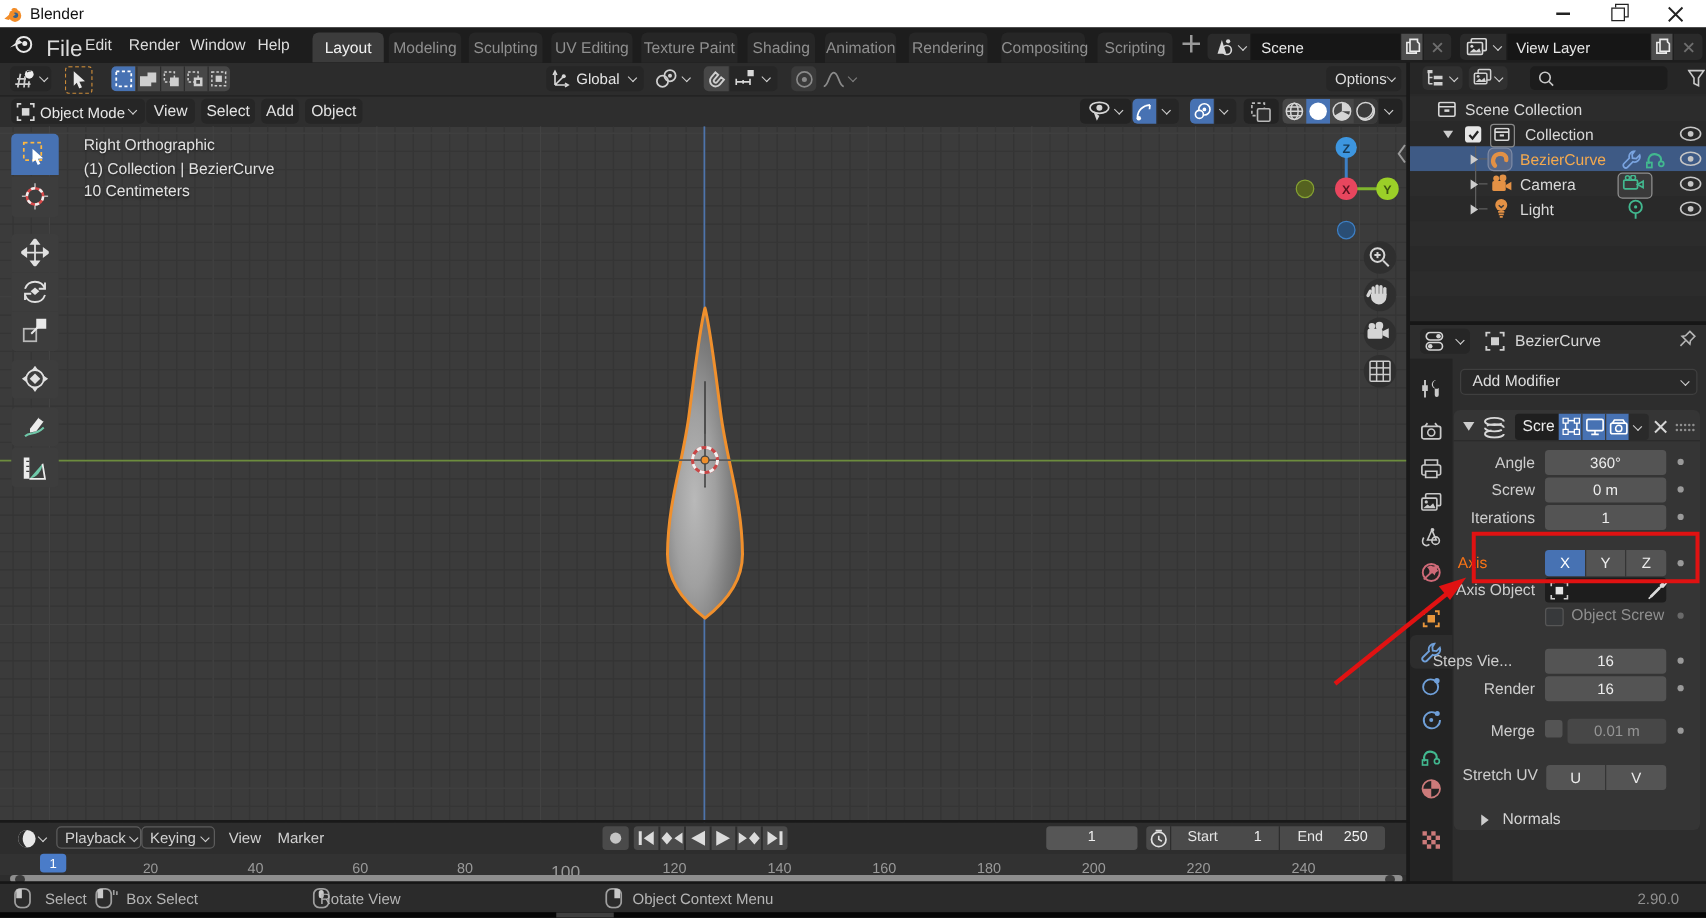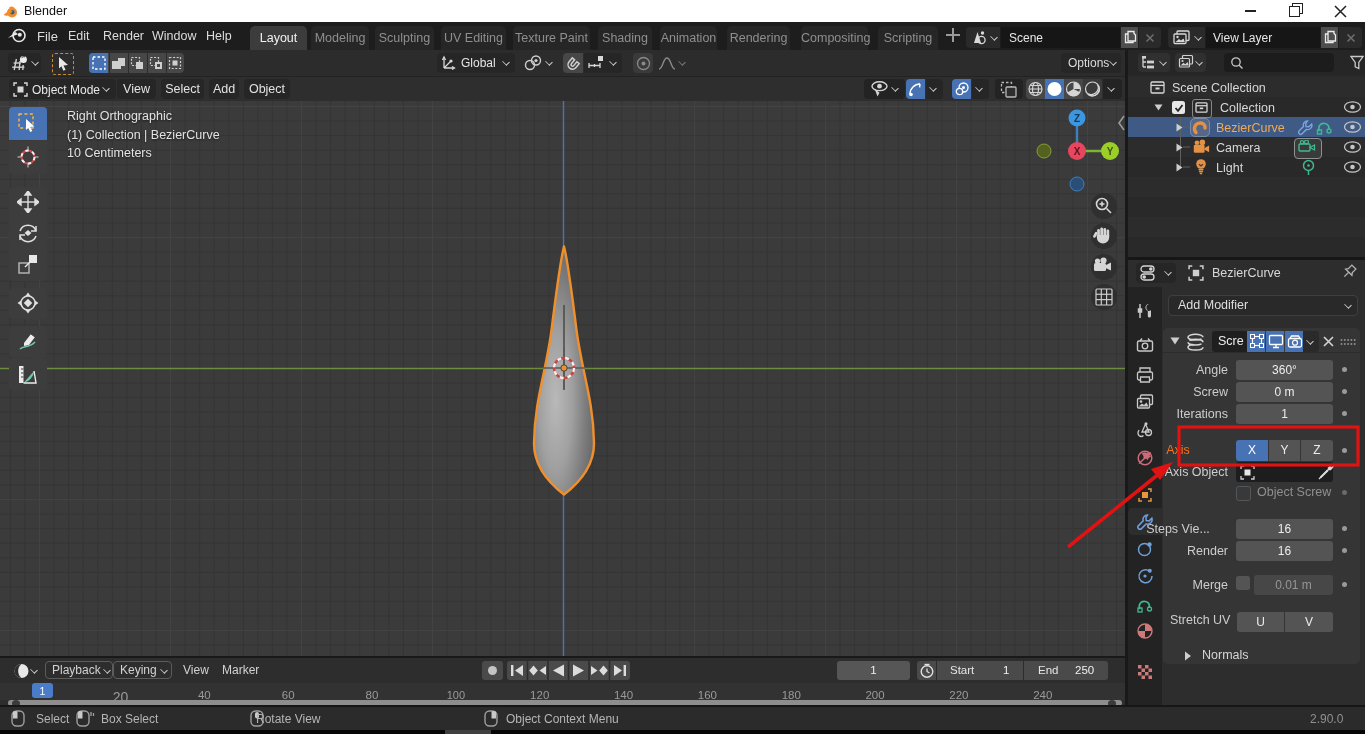--- a/index.html
+++ b/index.html
@@ -30,21 +30,21 @@
     <path d="M2 2 L13 13 M13 2 L2 13" stroke="#222" stroke-width="1.5"></path>
   </svg>
 </div>
 
 <div class="abs" style="left:0;top:22px;width:1365px;height:28px;background:#1d1d1d;">
   <svg class="abs" style="left:7px;top:5px" width="20" height="17" viewBox="0 0 20 17">
     <circle cx="12" cy="8.5" r="6" fill="none" stroke="#e8e8e8" stroke-width="1.6"></circle>
     <circle cx="12.8" cy="7.7" r="2" fill="#e8e8e8"></circle>
     <path d="M1 11 L8.5 5 L11 7.2 Z" fill="#e8e8e8"></path>
   </svg>
-  <div class="abs" style="left:37px;top:7px;font-size:13px;color:#dcdcdc;">File</div>
+  <div class="abs" style="left:37px;top:7px;font-size:18px;color:#dcdcdc;">File</div>
   <div class="abs" style="left:68px;top:7px;font-size:12.5px;color:#dcdcdc;">Edit</div>
   <div class="abs" style="left:103px;top:7px;font-size:12.5px;color:#dcdcdc;">Render</div>
   <div class="abs" style="left:152px;top:7px;font-size:12.5px;color:#dcdcdc;">Window</div>
   <div class="abs" style="left:206px;top:7px;font-size:12.5px;color:#dcdcdc;">Help</div>
 </div>
 
 <div class="abs row" style="left:250px;top:26px;height:24px;font-size:12.5px;gap:2px;" id="tabs">
     <div class="abs" style="left:0px;top:0;height:24px;line-height:24px;text-align:center;width:57px;background:#3c3c3c;color:#f2f2f2;border-radius:5px 5px 0 0;">Layout</div>
     <div class="abs" style="left:61px;top:0;height:24px;line-height:24px;text-align:center;width:58px;background:#262626;color:#8f8f8f;border-radius:5px 5px 0 0;">Modeling</div>
     <div class="abs" style="left:125px;top:0;height:24px;line-height:24px;text-align:center;width:59px;background:#262626;color:#8f8f8f;border-radius:5px 5px 0 0;">Sculpting</div>
@@ -862,25 +862,25 @@
     <circle cx="8" cy="8.5" r="5.8" fill="none" stroke="#e0e0e0" stroke-width="1.4"></circle>
     <path d="M8 5.5 V8.5 L10.5 10" stroke="#e0e0e0" stroke-width="1.3" fill="none"></path>
     <path d="M5.5 1.5 h5" stroke="#e0e0e0" stroke-width="1.4"></path>
   </svg>
   <div class="abs" style="left:950px;top:6px;font-size:11.5px;color:#e5e5e5;">Start</div>
   <div class="abs" style="left:1003px;top:6px;font-size:11.5px;color:#f0f0f0;">1</div>
   <div class="abs" style="left:1038px;top:6px;font-size:11.5px;color:#e5e5e5;">End</div>
   <div class="abs" style="left:1075px;top:6px;font-size:11.5px;color:#f0f0f0;">250</div>
 
   <div class="abs" style="left:0;top:25px;width:1128px;height:17px;background:#323232;" id="ruler">
-      <div class="abs" style="left:105.5px;top:6px;width:30px;text-align:center;font-size:14px;color:#9a9a9a;">20</div>
+      <div class="abs" style="left:105.5px;top:6px;width:30px;text-align:center;font-size:11px;color:#9a9a9a;">20</div>
       <div class="abs" style="left:189.34px;top:6px;width:30px;text-align:center;font-size:11.5px;color:#9a9a9a;">40</div>
       <div class="abs" style="left:273.18px;top:6px;width:30px;text-align:center;font-size:11.5px;color:#9a9a9a;">60</div>
       <div class="abs" style="left:357.02px;top:6px;width:30px;text-align:center;font-size:11.5px;color:#9a9a9a;">80</div>
-      <div class="abs" style="left:440.86px;top:6px;width:30px;text-align:center;font-size:11px;color:#9a9a9a;text-decoration:underline;">100</div>
+      <div class="abs" style="left:440.86px;top:6px;width:30px;font-size:14px;color:#9a9a9a;text-decoration:underline;">100</div>
       <div class="abs" style="left:524.7px;top:6px;width:30px;text-align:center;font-size:11.5px;color:#9a9a9a;">120</div>
       <div class="abs" style="left:608.54px;top:6px;width:30px;text-align:center;font-size:11.5px;color:#9a9a9a;">140</div>
       <div class="abs" style="left:692.38px;top:6px;width:30px;text-align:center;font-size:11.5px;color:#9a9a9a;">160</div>
       <div class="abs" style="left:776.22px;top:6px;width:30px;text-align:center;font-size:11.5px;color:#9a9a9a;">180</div>
       <div class="abs" style="left:860.0600000000001px;top:6px;width:30px;text-align:center;font-size:11.5px;color:#9a9a9a;">200</div>
       <div class="abs" style="left:943.9000000000001px;top:6px;width:30px;text-align:center;font-size:11.5px;color:#9a9a9a;">220</div>
       <div class="abs" style="left:1027.74px;top:6px;width:30px;text-align:center;font-size:11.5px;color:#9a9a9a;">240</div>
     </div>
   <div class="abs" style="left:32px;top:25px;width:21px;height:15px;background:#4a7cc9;border-radius:3px;"></div>
   <div class="abs" style="left:32px;top:27px;width:21px;text-align:center;font-size:10.5px;color:#fff;">1</div>

